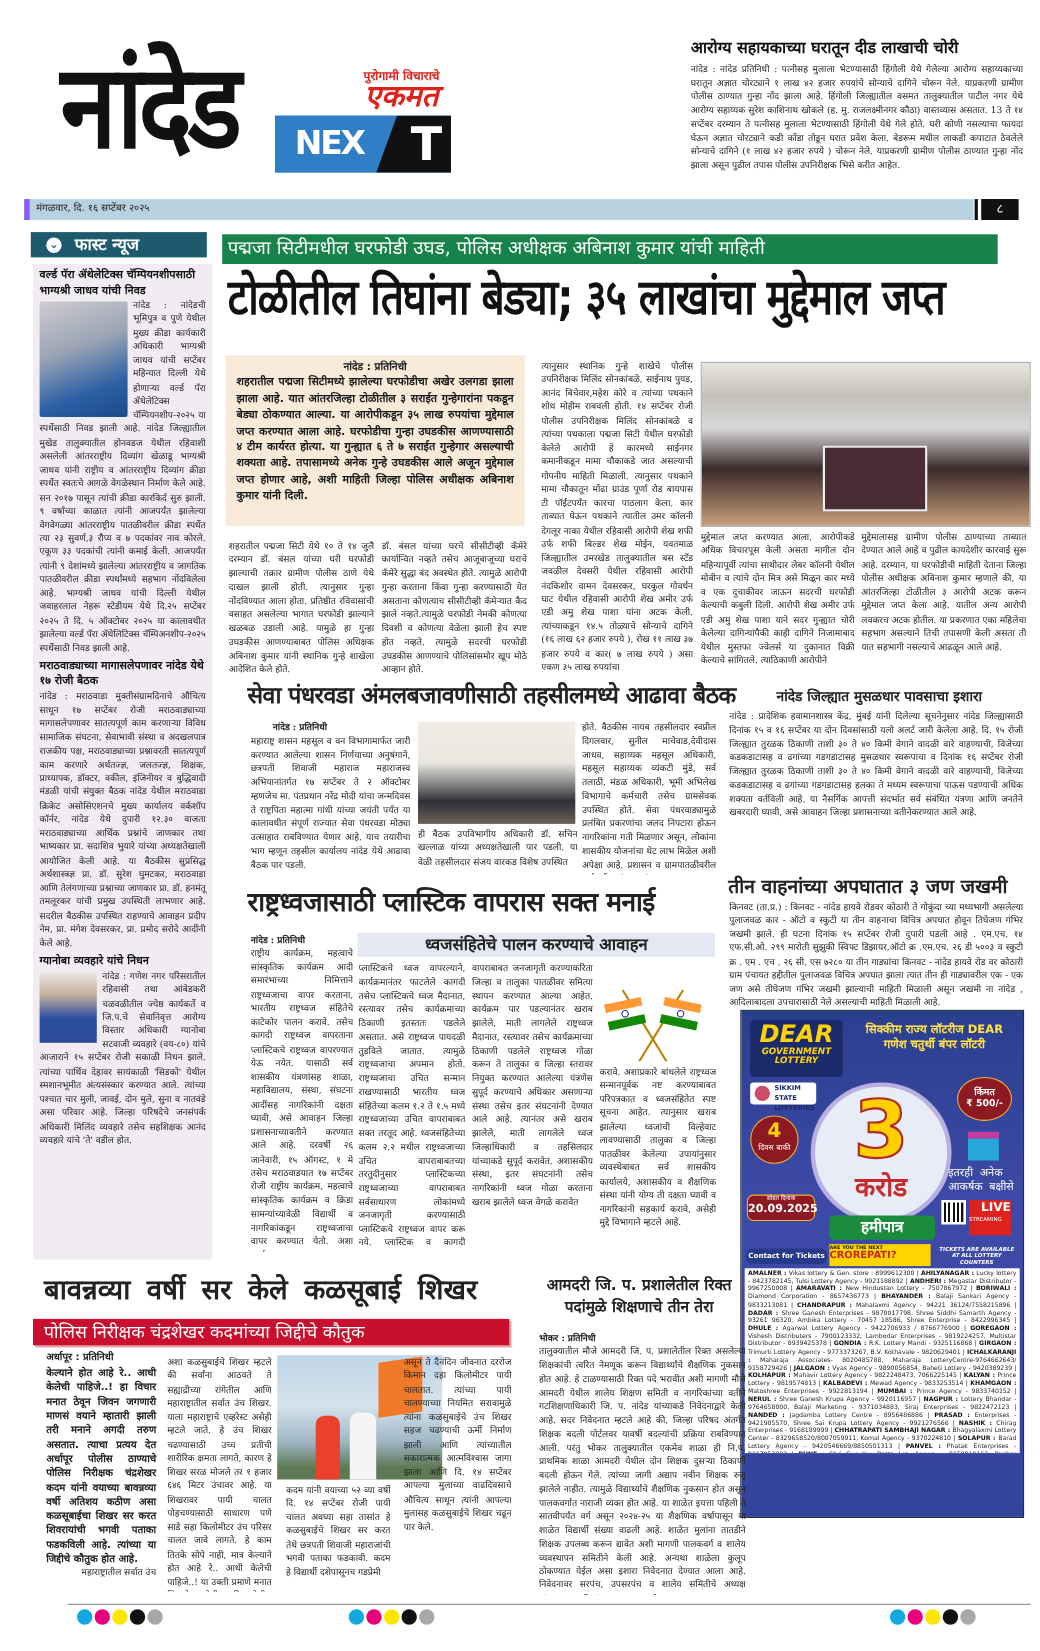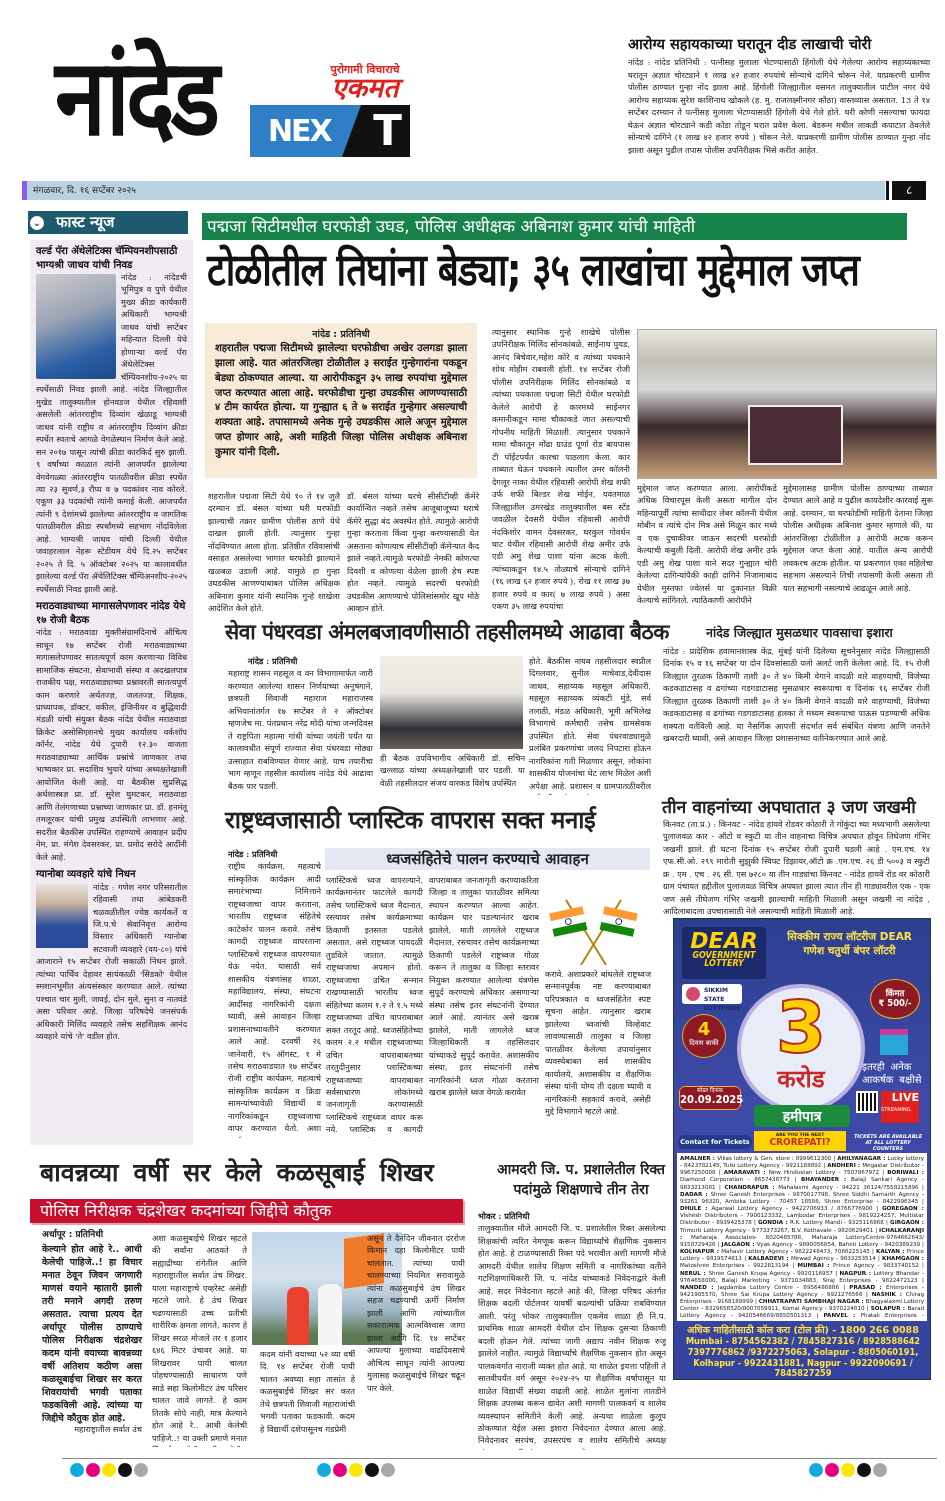--- a/index.html
+++ b/index.html
@@ -12,21 +12,21 @@
 #ekmat{left:315px;top:74px;color:#e0221e;font-size:27px;font-weight:bold;font-style:italic;line-height:1;width:100px;text-align:center}
 #next{left:250px;top:105px;width:160px;height:52px;background:#2f7ec6;display:flex}
 #next .blue{font-family:"DejaVu Sans",sans-serif;font-weight:900;font-size:30px;color:#fff;padding-left:18px;line-height:52px;letter-spacing:-2px}
 #next .blk{margin-left:auto;width:68px;height:52px;background:#111;clip-path:polygon(28% 0,100% 0,100% 100%,0 100%);color:#fff;font-weight:900;font-size:42px;font-family:"DejaVu Sans",sans-serif;text-align:right;padding-right:8px;line-height:52px}
 #top-story{left:628px;top:36px;width:302px}
 #top-story h3{font-family:"DejaVu Sans",sans-serif;font-size:14.5px;line-height:1.2;font-weight:bold;color:#111;margin-bottom:3px}
 #dateband{left:22px;top:181px;width:863px;height:19px;background:#b9d2e0;border-left:5px solid #8b5cf6}
 #dateband span{font-size:9px;line-height:19px;padding-left:6px;font-family:"DejaVu Sans",sans-serif}
 #pageno{left:889px;top:181px;width:37px;height:19px;background:#111;color:#fff;text-align:center;font-size:12px;line-height:19px;border-left:3px solid #fff;box-shadow:-3px 0 0 #111}
 
-#fast-hdr{left:28px;top:211px;width:160px;height:23px;background:#1e5a6e;color:#fff;font-family:"DejaVu Sans",sans-serif;font-weight:bold;font-size:15px;line-height:23px;padding-left:2px}
+#fast-hdr{left:28px;top:211px;width:160px;height:23px;background:#1e5a6e;color:#fff;font-family:"DejaVu Sans",sans-serif;font-weight:bold;font-size:15px;line-height:23px;padding-left:14px}
 #fast-hdr .ic{display:inline-block;width:14px;height:14px;background:#fff;border-radius:50%;color:#1e5a6e;font-size:10px;line-height:14px;text-align:center;margin-right:12px;vertical-align:middle}
 #leftcol{left:30px;top:240px;width:163px;height:905px;background:#f0ecf2;padding:4px 6px}
 #leftcol h4{font-family:"DejaVu Sans",sans-serif;font-size:10px;font-weight:bold;line-height:1.35;color:#111}
 #leftcol p{font-size:8.2px;line-height:1.52}
 .photo{background:linear-gradient(160deg,#cfcbd0,#9aa4b4 40%,#2b5fa5 75%,#1d4a8a)}
 #ath-photo{float:left;width:80px;height:105px;margin:3px 5px 2px 0;border-radius:2px}
 #old-photo{float:left;width:52px;height:64px;margin:3px 5px 2px 0;background:linear-gradient(180deg,#e8e4e2 0,#c9b39e 30%,#2e4fa0 65%,#2b4a98)}
 
 #kicker{left:202px;top:213px;width:705px;height:27px;background:#17824a;color:#fff;font-family:"DejaVu Sans",sans-serif;font-size:17px;line-height:27px;padding-left:5px;white-space:nowrap;overflow:hidden}
 #headline{left:207px;top:247px;width:700px;font-family:"DejaVu Sans",sans-serif;font-weight:900;font-size:37px;line-height:1.1;color:#111;letter-spacing:-1px;transform:scaleY(1.2);transform-origin:top left;white-space:nowrap}
@@ -63,21 +63,21 @@
 #ad .gift{position:absolute;right:22px;top:110px;width:28px;height:26px;background:#29a6d8;border-top:6px solid #c7399b}
 #ad .gifttxt{position:absolute;right:6px;top:142px;width:62px;color:#fff;text-align:left;font-size:10px;line-height:1.3;font-family:Liberation Mono, monospace}
 #ad .draw{position:absolute;left:5px;top:167px;width:62px;height:24px;background:#8d1a22;border:1px solid #f3b030;border-radius:6px;color:#fff;text-align:center;font-size:5.5px;line-height:1.2;font-family:"DejaVu Sans",sans-serif}
 #ad .draw b{display:block;font-size:10px;color:#fff}
 #ad .hamipatra{position:absolute;left:80px;top:186px;width:96px;height:22px;background:#1b8c3e;border-radius:4px;color:#fff;text-align:center;font-size:14px;line-height:22px;font-family:"DejaVu Sans",sans-serif;font-weight:bold}
 #ad .live{position:absolute;right:10px;top:172px;width:64px;height:24px}
 #ad .live .qr{position:absolute;left:0;top:0;width:22px;height:22px;background:repeating-linear-gradient(90deg,#111 0 2px,#fff 2px 4px),#fff;border:2px solid #fff}
 #ad .live .lv{position:absolute;left:25px;top:0;width:38px;height:32px;background:#e0221e;color:#fff;font-weight:900;font-size:11px;line-height:14px;text-align:right;font-family:"DejaVu Sans",sans-serif}
 #ad .live .st{position:absolute;left:25px;top:15px;color:#fff;font-size:5px;font-family:"DejaVu Sans",sans-serif}
 #ad .contact{position:absolute;left:4px;top:216px;width:74px;height:14px;background:#253a8a;color:#fff;font-size:6.5px;line-height:14px;text-align:center;border-radius:6px;font-family:"DejaVu Sans",sans-serif;font-weight:bold}
-#ad .crore{position:absolute;left:80px;top:212px;width:92px;height:20px;background:#ffd400;color:#c62a2a;text-align:center;font-size:9px;line-height:1.1;font-family:"DejaVu Sans",sans-serif;font-weight:900;padding-top:2px}
+#ad .crore{position:absolute;left:80px;top:212px;width:92px;height:20px;background:#ffd400;color:#c62a2a;font-size:9px;line-height:1.1;font-family:"DejaVu Sans",sans-serif;font-weight:900;padding-top:2px}
 #ad .crore small{display:block;font-size:4.5px;color:#222}
 #ad .avail{position:absolute;right:4px;top:214px;width:76px;color:#fff;font-size:5px;text-align:center;line-height:1.2;font-weight:bold;font-style:italic;font-family:"DejaVu Sans",sans-serif}
 #ad .dealers{position:absolute;left:3px;top:234px;width:250px;height:168px;background:#fff;font-family:"DejaVu Sans",sans-serif;font-size:5.6px;line-height:1.28;color:#222;padding:2px 3px;text-align:justify;overflow:hidden}
 #ad .dealers b{color:#111}
 #ad .helpline{position:absolute;left:0;top:405px;width:258px;color:#ffe04d;font-family:"DejaVu Sans",sans-serif;font-weight:bold;font-size:8.2px;line-height:1.3;text-align:center}
 #ad .helpline .l1{font-size:9.5px}
 
 #kal-title{left:40px;top:1160px;font-family:Liberation Mono, monospace;font-size:25px;line-height:1.2;font-weight:bold;white-space:nowrap}
 #kal-sub{left:30px;top:1199px;width:433px;height:24px;background:#c8102e;color:#fff;font-family:"DejaVu Sans",sans-serif;font-size:16px;line-height:24px;padding-left:10px;white-space:nowrap;box-shadow:2px 2px 0 #e6a2ad}
 #kal-intro{left:42px;top:1228px;width:100px}
@@ -220,26 +220,20 @@
     <div class="lv">LIVE</div>
     <div class="st">STREAMING</div>
   </div>
   <div class="contact">Contact for Tickets :</div>
   <div class="crore">
     <small>ARE YOU THE NEXT</small>
     <span>CROREPATI?</span>
   </div>
   <div class="avail">TICKETS ARE AVAILABLE AT ALL LOTTERY COUNTERS</div>
   <div class="dealers" id="dealers"><span><b>AMALNER : </b>Vikas lottery &amp; Gen. store : 8999612300 | </span><span><b>AHILYANAGAR : </b>Lucky lottery - 8423782145, Tulsi Lottery Agency - 9921188892 | </span><span><b>ANDHERI : </b>Megastar Distributor - 9967250008 | </span><span><b>AMARAVATI : </b>New Hindustan Lottery - 7507867972 | </span><span><b>BORIWALI : </b>Diamond Corporation - 8657436773 | </span><span><b>BHAYANDER : </b>Balaji Sankari Agency - 9833213081 | </span><span><b>CHANDRAPUR : </b>Mahalaxmi Agency - 94221 36124/7558215896 | </span><span><b>DADAR : </b>Shree Ganesh Enterprises - 9870017798, Shree Siddhi Samarth Agency - 93261 96320, Ambika Lottery - 70457 18586, Shree Enterprise - 8422996345 | </span><span><b>DHULE : </b>Agarwal Lottery Agency - 9422706933 / 8766776900 | </span><span><b>GOREGAON : </b>Vishesh Distributers - 7900123332, Lambodar Enterprises - 9819224257, Multistar Distributor - 8939425378 | </span><span><b>GONDIA : </b>R.K. Lottery Mandi - 9325116868 | </span><span><b>GIRGAON : </b>Trimurti Lottery Agency - 9773373267, B.V. Kothavale - 9820629401 | </span><span><b>ICHALKARANJI : </b>Maharaja Associates- 8020485788, Maharaja LotteryCentre-9764662643/ 9158729426 | </span><span><b>JALGAON : </b>Vyas Agency - 9890056854, Baheti Lottery - 9420389239 | </span><span><b>KOLHAPUR : </b>Mahavir Lottery Agency - 9822248473, 7066225145 | </span><span><b>KALYAN : </b>Prince Lottery - 9819574813 | </span><span><b>KALBADEVI : </b>Mewad Agency - 9833253514 | </span><span><b>KHAMGAON : </b>Matoshree Enterprises - 9922813194 | </span><span><b>MUMBAI : </b>Prince Agency - 9833740152 | </span><span><b>NERUL : </b>Shree Ganesh Krupa Agency - 9920116957 | </span><span><b>NAGPUR : </b>Lottery Bhandar - 9764658000, Balaji Marketing - 9371034883, Siraj Enterprises - 9822472123 | </span><span><b>NANDED : </b>Jagdamba Lottery Centre - 8956486886 | </span><span><b>PRASAD : </b>Enterprises - 9421905570, Shree Sai Krupa Lottery Agency - 9921276566 | </span><span><b>NASHIK : </b>Chirag Enterprises - 9168189999 | </span><span><b>CHHATRAPATI SAMBHAJI NAGAR : </b>Bhagyalaxmi Lottery Center - 8329658520/8007059911, Komal Agency - 9370224810 | </span><span><b>SOLAPUR : </b>Barad Lottery Agency - 9420546669/8850501313 | </span><span><b>PANVEL : </b>Phatak Enterprises - 9167952882 | </span><span><b>PUNE : </b>Shri Gurudev Datta Lot. Agency - 9158919162, Parihar Enterprises - 9422517498, Kamal Agency - 8308492081, Amit Lottery Agency - 9822007668 | </span></div>
-  <div class="helpline">
-    <div class="l1">अधिक माहितीसाठी कॉल करा (टोल फ्री) - 1800 266 0088</div>
-    <div>Mumbai - 8754562382 / 7845827316 / 8928588642</div>
-    <div>7397776862 /9372275063, Solapur - 8805060191,</div>
-    <div>Kolhapur - 9922431881, Nagpur - 9922090691 / 7845827259</div>
-  </div>
 </div>
 
 <div class="abs" id="kal-title">बावन्नव्या वर्षी सर केले कळसूबाई शिखर</div>
 <div class="abs" id="kal-sub">पोलिस निरीक्षक चंद्रशेखर कदमांच्या जिद्दीचे कौतुक</div>
 <div class="abs" id="kal-intro">
   <div style="font-weight:bold;font-size:9px;font-family:'DejaVu Sans',sans-serif">अर्धापूर : प्रतिनिधी</div>
   <p>केल्याने होत आहे रे.. आधी केलेची पाहिजे..! हा विचार मनात ठेवून जिवन जगणारी माणसं वयाने म्हातारी झाली तरी मनाने अगदी तरुण असतात. त्याचा प्रत्यय देत अर्धापूर पोलीस ठाण्याचे पोलिस निरीक्षक चंद्रशेखर कदम यांनी वयाच्या बावन्नव्या वर्षी अतिशय कठीण असा कळसूबाईचा शिखर सर करत शिवरायांची भगवी पताका फडकविली आहे. त्यांच्या या जिद्दीचे कौतुक होत आहे.</p>
   <p class="col" style="font-weight:normal;font-family:'DejaVu Serif',serif;font-size:8.2px;text-align:right">महाराष्ट्रातील सर्वात उंच</p>
 </div>
 <p class="abs col" style="left:152px;top:1232px;width:95px;height:215px;overflow:hidden">अशा कळसुबाईचे शिखर म्हटले की सर्वांना आठवते ते सह्याद्रीच्या रांगेतील आणि महाराष्ट्रातील सर्वात उंच शिखर. याला महाराष्ट्राचे एव्हरेस्ट असेही म्हटले जाते. हे उंच शिखर चढण्यासाठी उच्च प्रतीची शारीरिक क्षमता लागते, कारण हे शिखर सरळ मोजले तर १ हजार ६४६ मिटर उंचावर आहे. या शिखरावर पायी चालत पोहचण्यासाठी साधारण पणे साडे सहा किलोमीटर उंच परिसर चालत जावे लागते. हे काम तितके सोपे नाही, मात्र केल्याने होत आहे रे.. आधी केलेची पाहिजे..! या उक्ती प्रमाणे मनात जिद्द ठेवून येथील वरिष्ठ पोलीस निरीक्षक चंद्रशेखर</p>
@@ -248,21 +242,21 @@
   <div class="p1"></div>
   <div class="p2"></div>
 </div>
 <p class="abs col" style="left:260px;top:1348px;width:95px;height:100px;overflow:hidden">कदम यांनी वयाच्या ५२ व्या वर्षी दि. १४ सप्टेंबर रोजी पायी चालत अवघ्या सहा तासांत हे कळसुबाईचे शिखर सर करत तेथे छत्रपती शिवाजी महाराजांची भगवी पताका फडकावी. कदम हे विद्यार्थी दशेपासूनच गडप्रेमी</p>
 <p class="abs col" style="left:367px;top:1232px;width:98px;height:216px;overflow:hidden">असून ते दैनंदिन जीवनात दररोज किमान दहा किलोमीटर पायी चालतात. त्यांच्या पायी चालण्याच्या नियमित सरावामुळे त्यांना कळसुबाईचे उंच शिखर सहज चढण्याची ऊर्मी निर्माण झाली आणि त्यांच्यातील सकारात्मक आत्मविश्वास जागा झाला आणि दि. १४ सप्टेंबर आपल्या मुलाच्या वाढदिवसाचे औचित्य साधून त्यांनी आपल्या मुलासह कळसुबाईचे शिखर चढून पार केले.</p>
 
 <div class="abs" id="amdari-title">
   <div>आमदरी जि. प. प्रशालेतील रिक्त</div>
   <div>पदांमुळे शिक्षणाचे तीन तेरा</div>
 </div>
-<div class="abs col" style="left:478px;top:1210px;width:188px;height:240px;overflow:hidden">
+<div class="abs col" style="left:490px;top:1210px;width:188px;height:240px;overflow:hidden">
   <div style="font-weight:bold">भोकर : प्रतिनिधी</div>
   <p>तालुक्यातील मौजे आमदरी जि. प. प्रशालेतील रिक्त असलेल्या शिक्षकांची त्वरित नेमणूक करून विद्यार्थ्यांचे शैक्षणिक नुकसान होत आहे. हे टाळण्यासाठी रिक्त पदे भरावीत अशी मागणी मौजे आमदरी येथील शालेय शिक्षण समिती व नागरिकांच्या वतीने गटशिक्षणाधिकारी जि. प. नांदेड यांच्याकडे निवेदनाद्वारे केली आहे. सदर निवेदनात म्हटले आहे की, जिल्हा परिषद अंतर्गत शिक्षक बदली पोर्टलवर यावर्षी बदल्यांची प्रक्रिया राबविण्यात आली. परंतु भोकर तालुक्यातील एकमेव शाळा ही नि.प. प्राथमिक शाळा आमदरी येथील दोन शिक्षक दुसऱ्या ठिकाणी बदली होऊन गेले. त्यांच्या जागी अद्याप नवीन शिक्षक रुजू झालेले नाहीत. त्यामुळे विद्यार्थ्यांचे शैक्षणिक नुकसान होत असून पालकवर्गात नाराजी व्यक्त होत आहे. या शाळेत इयत्ता पहिली ते सातवीपर्यंत वर्ग असून २०२४-२५ या शैक्षणिक वर्षापासून या शाळेत विद्यार्थी संख्या वाढली आहे. शाळेत मुलांना तातडीने शिक्षक उपलब्ध करून द्यावेत अशी मागणी पालकवर्ग व शालेय व्यवस्थापन समितीने केली आहे. अन्यथा शाळेला कुलूप ठोकण्यात येईल असा इशारा निवेदनात देण्यात आला आहे. निवेदनावर सरपंच, उपसरपंच व शालेय समितीचे अध्यक्ष यांच्यासह नागरिकांच्या स्वाक्षऱ्या आहेत.</p>
 </div>
 
 <div class="rule" style="left:62px;top:1458px;width:875px"></div>
 <div class="regrow" style="left:70px;top:1463px" id="reg1">
     <span class="reg" style="background: rgb(18, 169, 224);"></span>
     <span class="reg" style="background: rgb(230, 0, 126);"></span>
     <span class="reg" style="background: rgb(255, 230, 0);"></span>
     <span class="reg" style="background: rgb(17, 17, 17);"></span>

